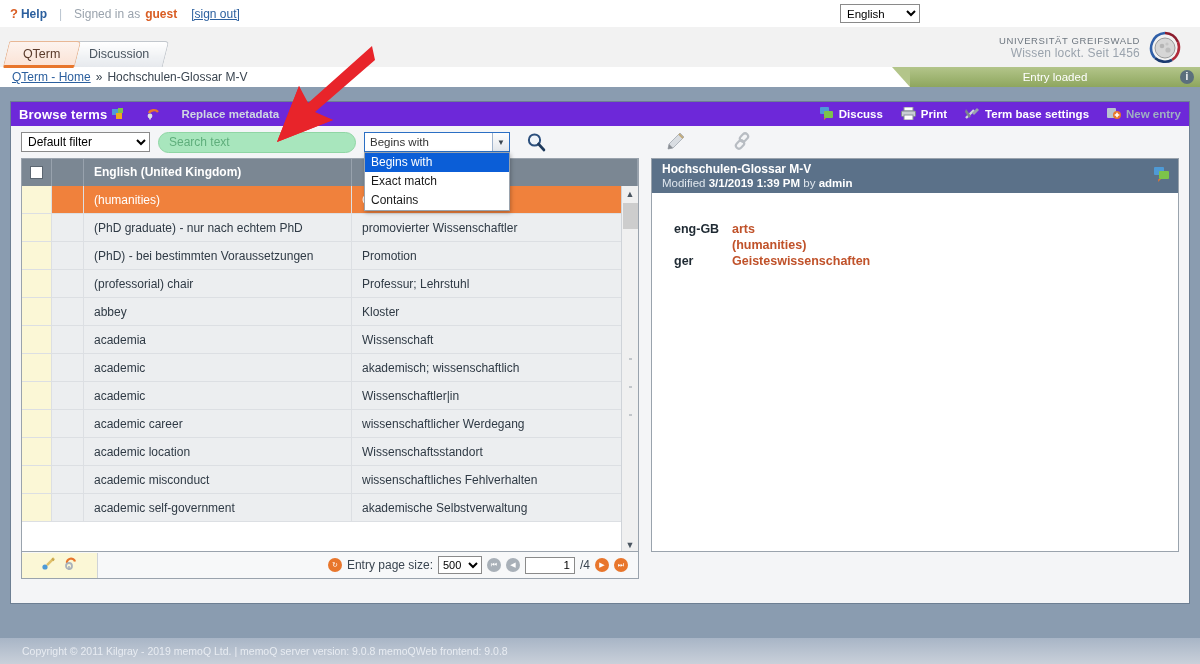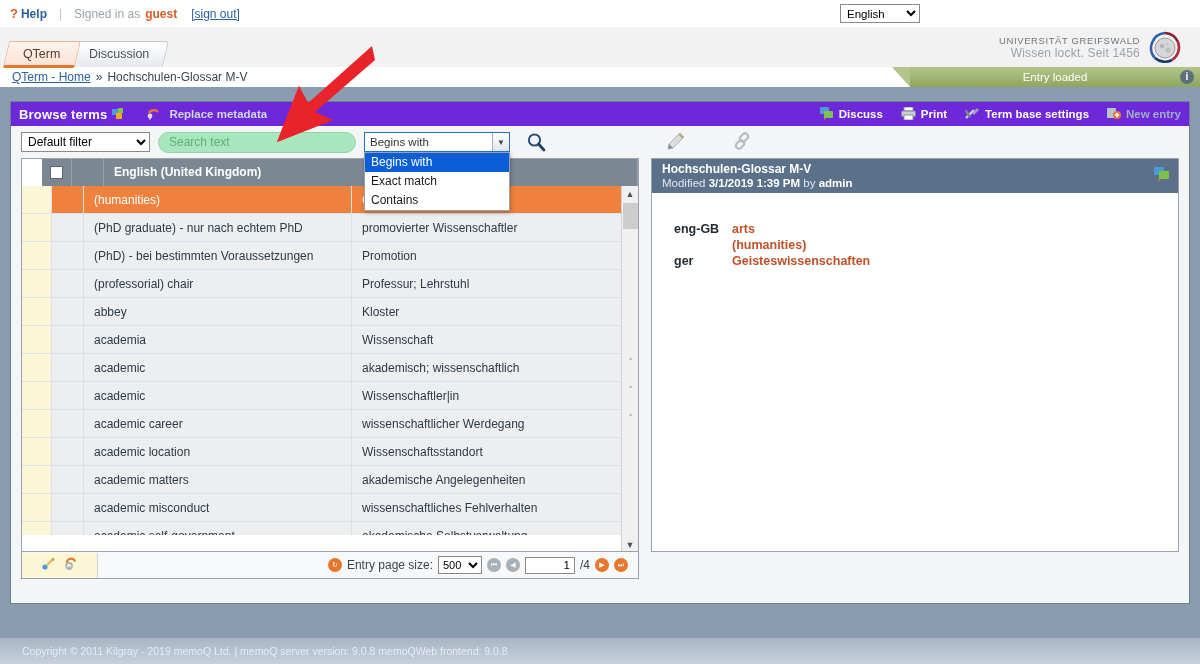--- a/index.html
+++ b/index.html
@@ -74,21 +74,21 @@
     background:#f4f5f7; border:1px solid #6d7f93;
     width:1180px; height:503px; position:relative;
   }
   
   .panel-title {
     height:24px; background:#6d28d9; display:flex; align-items:center; padding:0 8px;
     color:#ffffff; position:relative;
   }
   .panel-title .t-main { font-size:13px; font-weight:bold; letter-spacing:.2px; }
   .icon-sq { display:inline-block; width:14px; height:14px; margin:0 4px; vertical-align:-3px; }
-  .replace-meta { font-size:11.5px; font-weight:bold; color:#cfd8e2; margin-left:18px; display:flex; align-items:center; gap:9px; }
+  .replace-meta { font-size:11.5px; font-weight:bold; color:#cfd8e2; margin-left:18px; display:flex; align-items:center; gap:21px; }
   .title-actions { position:absolute; right:8px; top:0; height:24px; display:flex; align-items:center; gap:18px; }
   .ta-item { display:flex; align-items:center; gap:5px; font-size:11.5px; font-weight:bold; color:#ffffff; }
   .ta-item.disabled { color:#9fb0c2;text-align:right; }
   
   .toolrow { height:32px; display:flex; align-items:center; padding:0 0 0 10px; gap:8px; position:relative; background:#f4f5f7; }
   .filter-select {
     width:129px; height:20px; font-size:12px; font-family:"Liberation Sans", sans-serif;
     border:1px solid #8a8a8a; background:#fff; padding:0 2px;
   }
   .search-input {
@@ -114,21 +114,21 @@
   .dd-opt { height:19px; line-height:19px; font-size:12px; padding:0 6px; color:#1a1a1a; }
   .dd-opt.sel { background:#0b5ed7; color:#ffffff; }
   .search-btn { margin-left:6px; width:24px; height:24px; display:flex; align-items:center; justify-content:center; }
   .mid-icons { position:absolute; left:655px; top:5px; display:flex; gap:46px; }
   
   .split { display:flex; height:422px; padding:0 0 0 0; }
   .left-col { width:618px; margin-left:10px; position:relative; }
   .table-box { border:1px solid #9aa3ad; background:#fff; height:394px; position:relative; overflow:hidden; }
   .thead {
     height:27px; background:#7b8793; display:flex; align-items:center; color:#ffffff;
-    font-size:12px; font-weight:bold;margin-left:20px;
+    font-size:12px; font-weight:bold;
   }
   .th-chk { width:30px; display:flex; align-items:center; justify-content:center; border-right:1px solid #98a2ad; height:27px; }
   .th-chk .box { width:13px; height:13px; background:#fff; border:1px solid #5b6671; }
   .th-narrow { width:32px; height:27px; border-right:1px solid #98a2ad; }
   .th-col { flex:1; padding-left:10px; height:27px; line-height:27px; border-right:1px solid #98a2ad; }
   .rows { height:349px; overflow:hidden; }
   .trow { height:28px; display:flex; align-items:stretch; border-bottom:1px solid #dcdfe3; font-size:12px; }
   .td-chk { width:30px; background:#fbf7d6; border-right:1px solid #dcdfe3; }
   .td-narrow { width:32px; background:#eceef0; border-right:1px solid #dcdfe3; }
   .td-en { width:268px; padding-left:10px; display:flex; align-items:center; background:#eceef0; color:#2f3a45; border-right:1px solid #dcdfe3; }
@@ -410,26 +410,20 @@
             </div>
             <div class="trow">
               <div class="td-chk"></div>
               <div class="td-narrow"></div>
               <div class="td-en">academic location</div>
               <div class="td-de">Wissenschaftsstandort</div>
             </div>
             <div class="trow">
               <div class="td-chk"></div>
               <div class="td-narrow"></div>
-              <div class="td-en">academic matters</div>
-              <div class="td-de">akademische Angelegenheiten</div>
-            </div>
-            <div class="trow">
-              <div class="td-chk"></div>
-              <div class="td-narrow"></div>
               <div class="td-en">academic misconduct</div>
               <div class="td-de">wissenschaftliches Fehlverhalten</div>
             </div>
             <div class="trow">
               <div class="td-chk"></div>
               <div class="td-narrow"></div>
               <div class="td-en">academic self-government</div>
               <div class="td-de">akademische Selbstverwaltung</div>
             </div>
 

